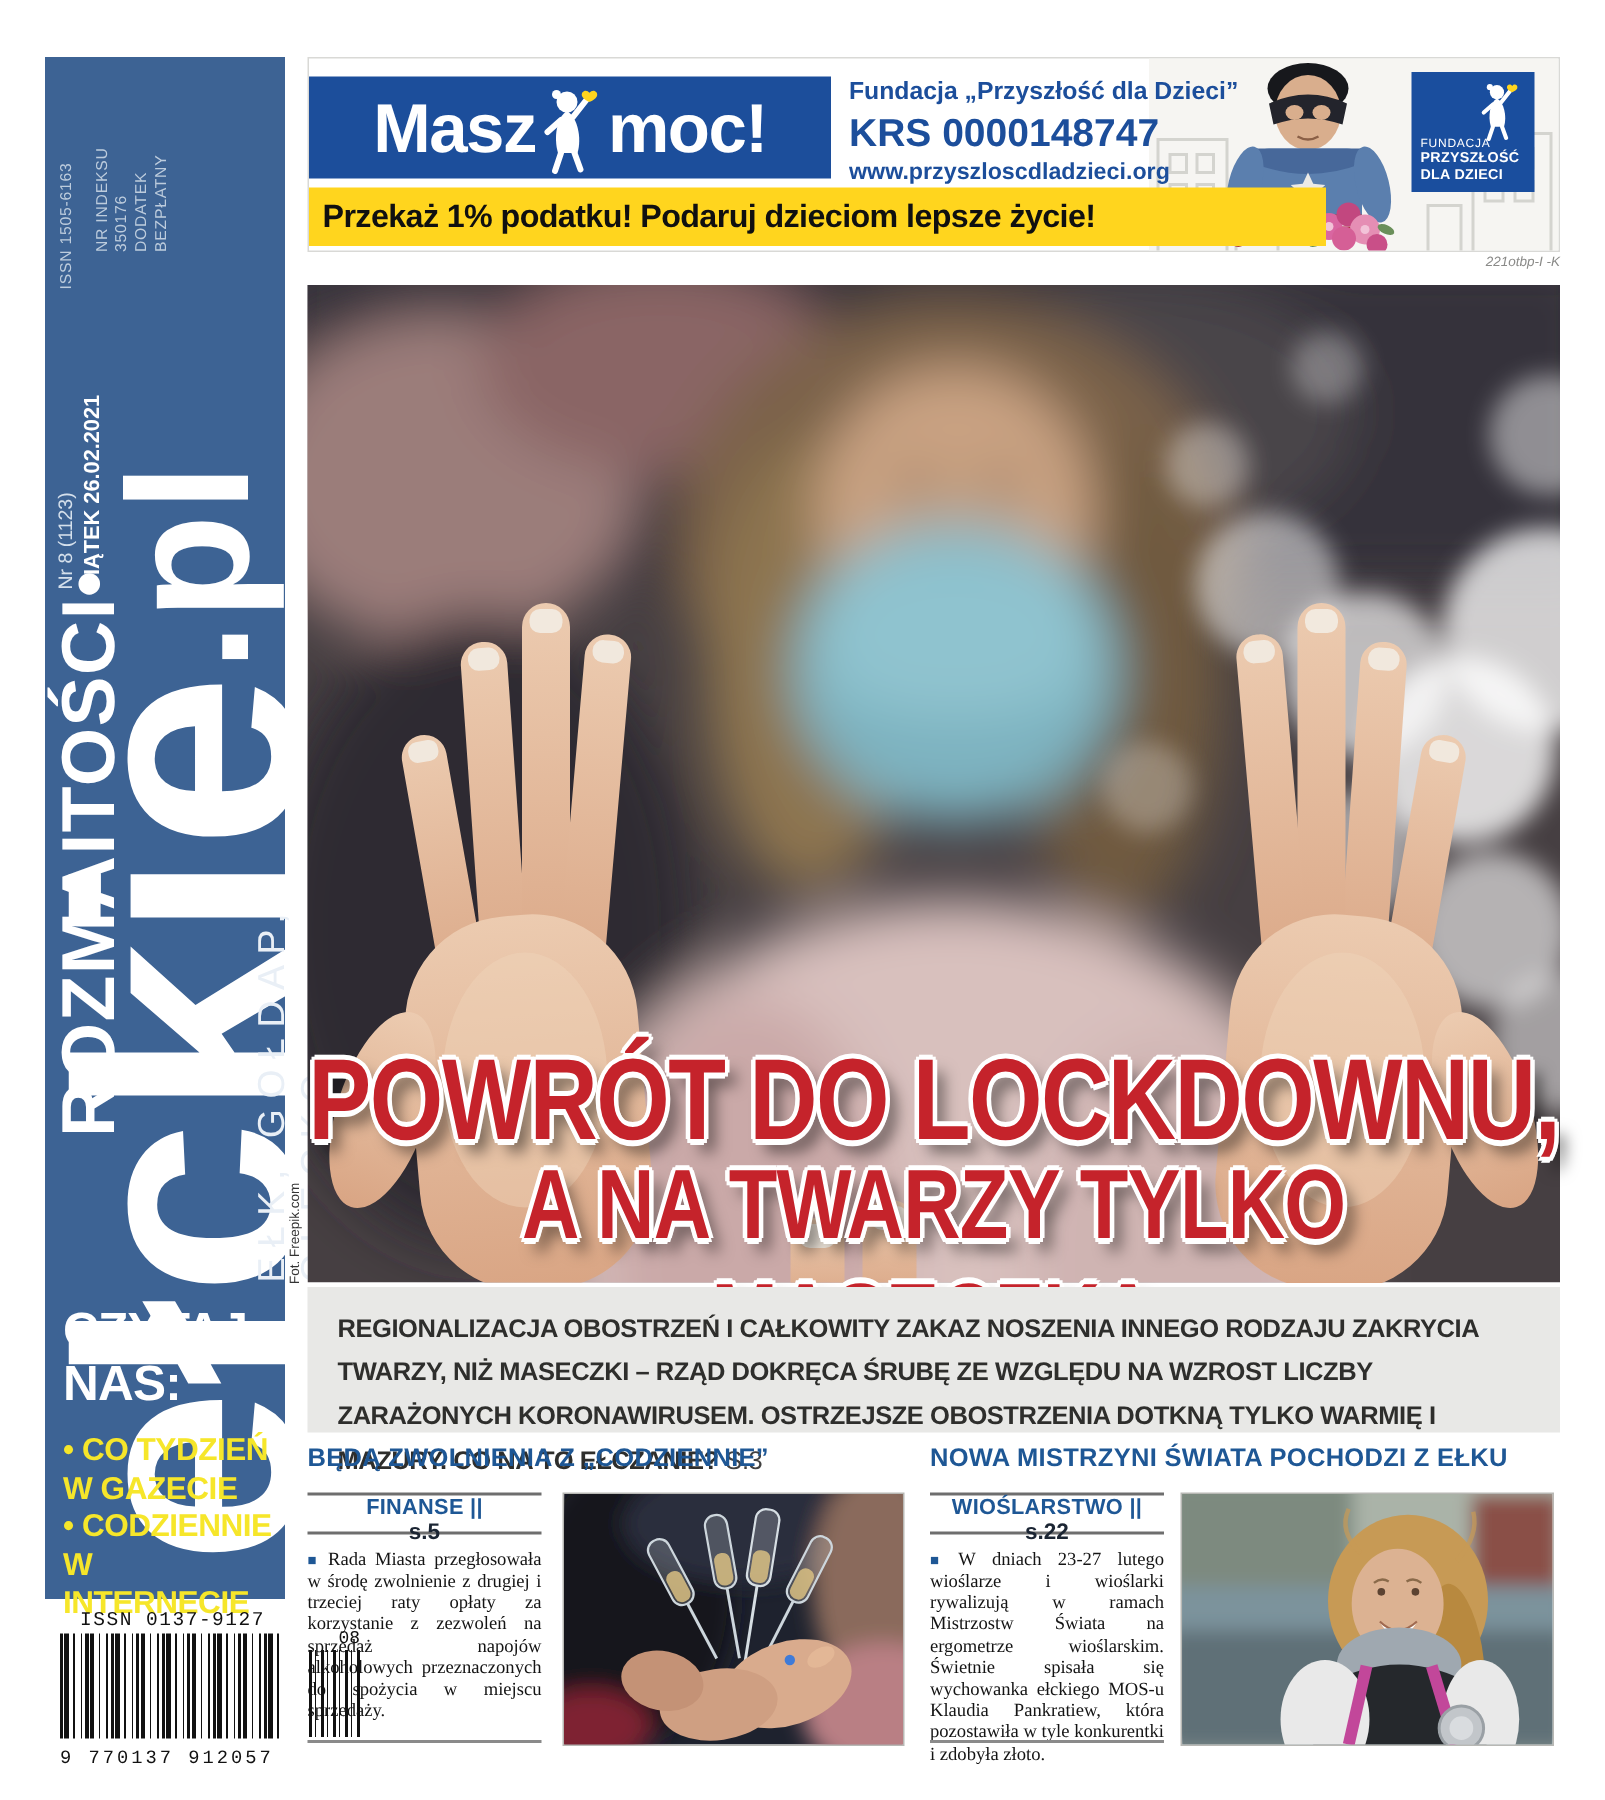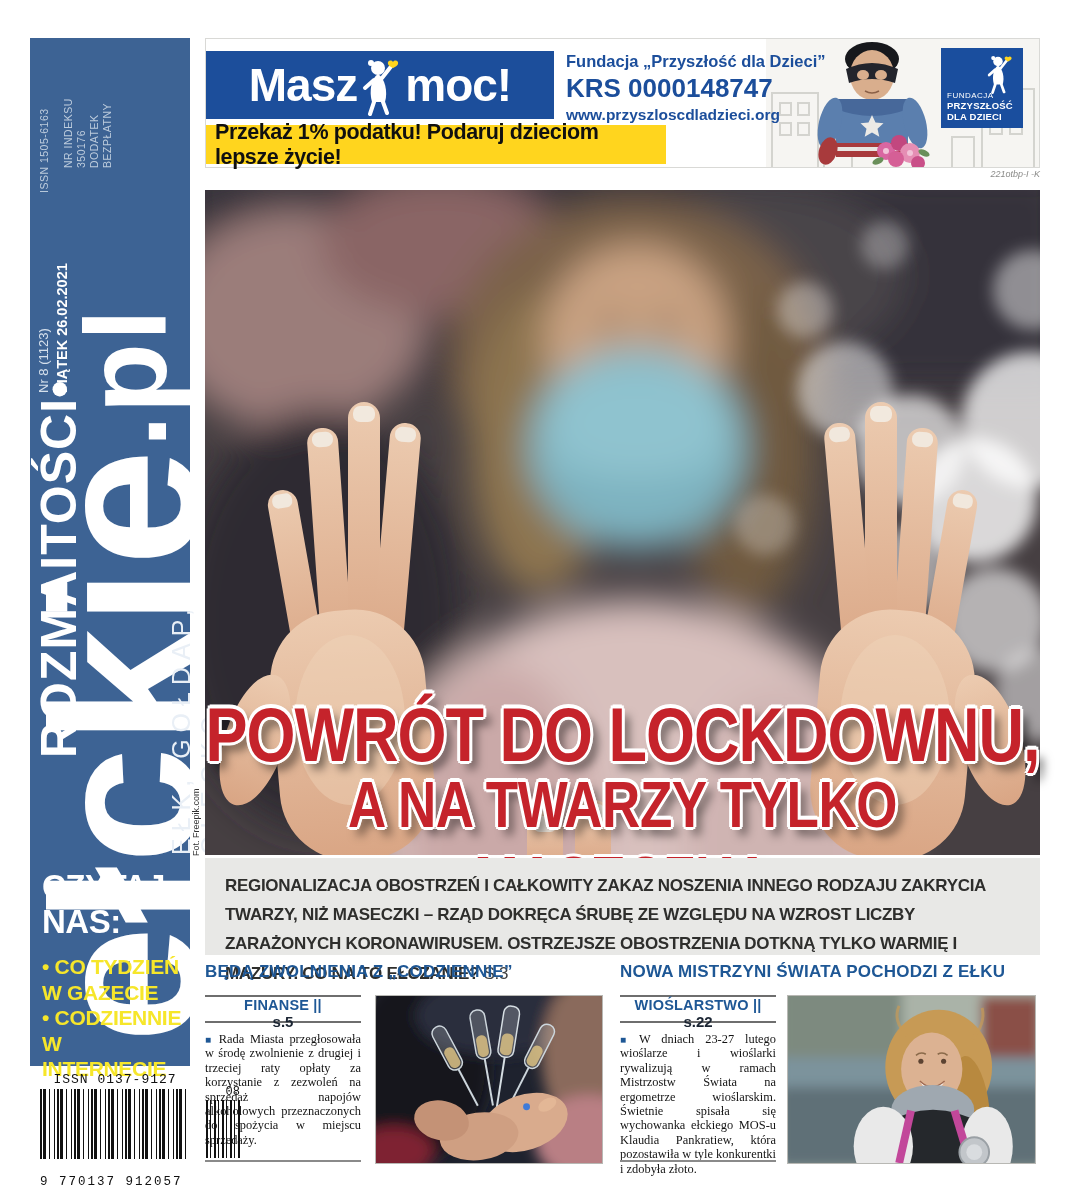--- a/index.html
+++ b/index.html
@@ -18,33 +18,33 @@
   #brand-big{left:14px;top:215px;height:790px;color:#fff;font-weight:bold;font-size:210px;letter-spacing:2px;line-height:.78;}
   #brand-big .tld{font-size:115px;font-weight:bold;}
   #brand-region{left:137px;top:437px;height:380px;color:#e9eff6;font-size:25px;letter-spacing:7px;}
   #read-us{left:12px;top:832px;width:145px;color:#fff;}
   #read-us .ru-title{font-size:33px;font-weight:bold;line-height:1.06;letter-spacing:-0.5px;}
   #read-us .ru-lines{margin-top:14px;color:#f6e62a;font-weight:bold;font-size:21px;line-height:1.22;letter-spacing:-0.3px;}
   
   #barcode{left:40px;top:1072px;width:150px;}
   #barcode .bc-issn{font-family:"Liberation Mono",monospace;font-size:13px;letter-spacing:1px;text-align:center;color:#111;}
   #barcode .bars{margin-top:2px;height:70px;background:repeating-linear-gradient(90deg,#111 0 2px,#fff 2px 3px,#111 3px 6px,#fff 6px 9px,#111 9px 10px,#fff 10px 14px,#111 14px 15px,#fff 15px 17px);}
-  #barcode .bc-digits{font-family:"Liberation Mono",monospace;font-size:12.5px;letter-spacing:2px;color:#111;margin-top:16px;}
+  #barcode .bc-digits{font-family:"Liberation Mono",monospace;font-size:12.5px;letter-spacing:2px;color:#111;margin-top:6px;}
   #bc-addon{left:196px;top:1085px;width:34px;margin-left:10px;}
   #bc-addon .addon-num{font-family:"Liberation Mono",monospace;font-size:12px;text-align:right;color:#111;}
   #bc-addon .bars2{margin-top:1px;height:58px;background:repeating-linear-gradient(90deg,#111 0 2px,#fff 2px 4px,#111 4px 5px,#fff 5px 8px);}
   
   #banner{left:205px;top:38px;width:835px;height:130px;background:#fff;border:1px solid #d9d9d6;box-sizing:border-box;}
   #mm-box{left:0;top:12px;width:348px;height:68px;background:#1c4e9b;display:flex;align-items:center;justify-content:center;gap:3px;}
   #mm-box .mm-word{color:#fff;font-weight:bold;font-size:46px;letter-spacing:-1px;}
   #fund-lines{left:360px;top:13px;width:270px;color:#1c4e9b;white-space:nowrap;}
   #fund-lines .org{font-size:16.5px;font-weight:bold;}
   #fund-lines .krs{font-size:26px;font-weight:bold;margin-top:2px;}
   #fund-lines .url{font-size:15.5px;font-weight:bold;margin-top:2px;}
-  #cta-strip{left:0;top:86px;width:460px;height:39px;background:#ffd51e;display:flex;align-items:center;padding-left:9px;box-sizing:border-box;}
+  #cta-strip{left:0;top:86px;width:678px;height:39px;background:#ffd51e;display:flex;align-items:center;padding-left:9px;box-sizing:border-box;}
   #cta-strip .cta-text{font-size:21.5px;font-weight:bold;color:#101010;letter-spacing:-0.4px;}
   #kid-photo{left:560px;top:0;width:273px;height:128px;}
   #fund-logo{left:735px;top:9px;width:82px;height:80px;background:#1a4e9e;color:#fff;}
   #fund-logo .fl-txt{position:absolute;left:6px;bottom:6px;line-height:1.1;}
   #fund-logo .l1{font-size:8px;letter-spacing:.5px;}
   #fund-logo .l2,#fund-logo .l3{font-size:9.5px;font-weight:bold;letter-spacing:.2px;}
   #ad-code{left:950px;top:169px;width:90px;text-align:right;font-size:9px;color:#8a8a88;font-style:italic;}
   
   #cover-photo{left:205px;top:190px;width:835px;height:665px;}
   #photo-credit{left:191px;top:788px;height:68px;font-size:9px;color:#333;}

